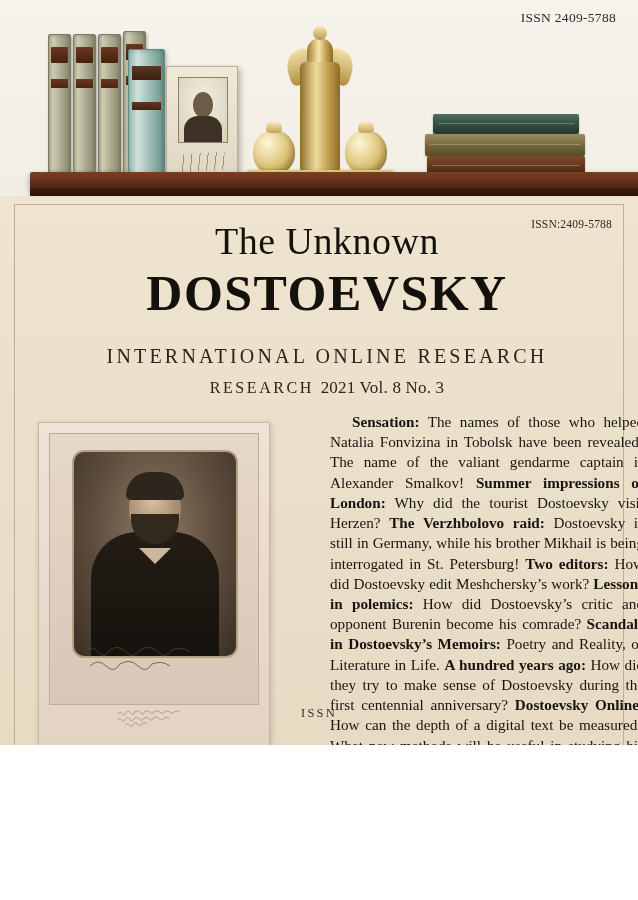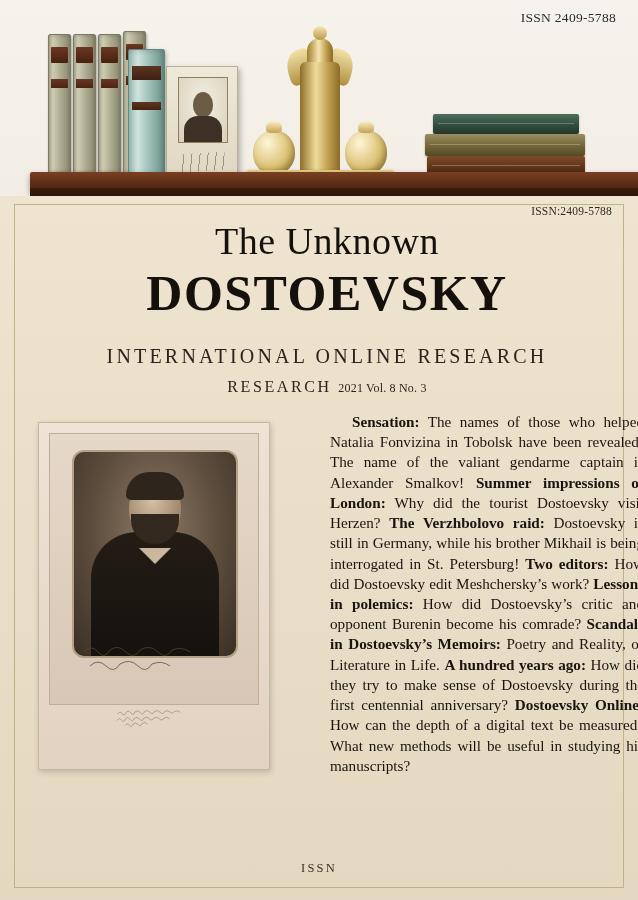--- a/index.html
+++ b/index.html
@@ -5,21 +5,21 @@
   * { box-sizing: border-box; }
   html, body {
     margin: 0; padding: 0;
     width: 638px; height: 900px;
     overflow: hidden;
     font-family: "Liberation Serif", serif;
   }
 
   #cover {
     position: relative;
-    width: 638px; height: 900px;
+    width: 638px; height: 745px;
     background: #efeae1;
     overflow: hidden;
   }
 
   
   .manuscript-bg {
     position: absolute; inset: 0;
     background-color: #f2ece2;
     opacity: 1;
   }
@@ -207,21 +207,21 @@
   .frame-line {
     position: absolute;
     top: 204px; left: 14px;
     width: 610px; height: 684px;
     border: 1px solid #c3b08b;
     pointer-events: none;
   }
 
   .issn-mid {
     position: absolute;
-    top: 205px; right: 26px;
+    top: 218px; right: 26px;
     font-size: 11.5px;
     letter-spacing: .2px;
     color: #2f2a22;
   }
 
   .title-block {
     position: absolute;
     top: 222px; left: 0; width: 638px;
     text-align: center;
     margin-left: 8px;
@@ -254,21 +254,21 @@
     color: #2a241c;
   }
   .t-journal-row .vol {
     position: static;
     display: inline;
     width: auto; height: auto;
     background: none;
     border: 0;
     box-shadow: none;
     letter-spacing: .2px;
-    font-size: 12px;
+    font-size: 17px;
   }
   .t-journal-row .vol:before,
   .t-journal-row .vol:after { content: none; }
 
   
   .photo-card {
     position: absolute;
     left: 38px; top: 422px;
     width: 232px; height: 348px;
     background: linear-gradient(#efe3d6,#e2d2c2);

